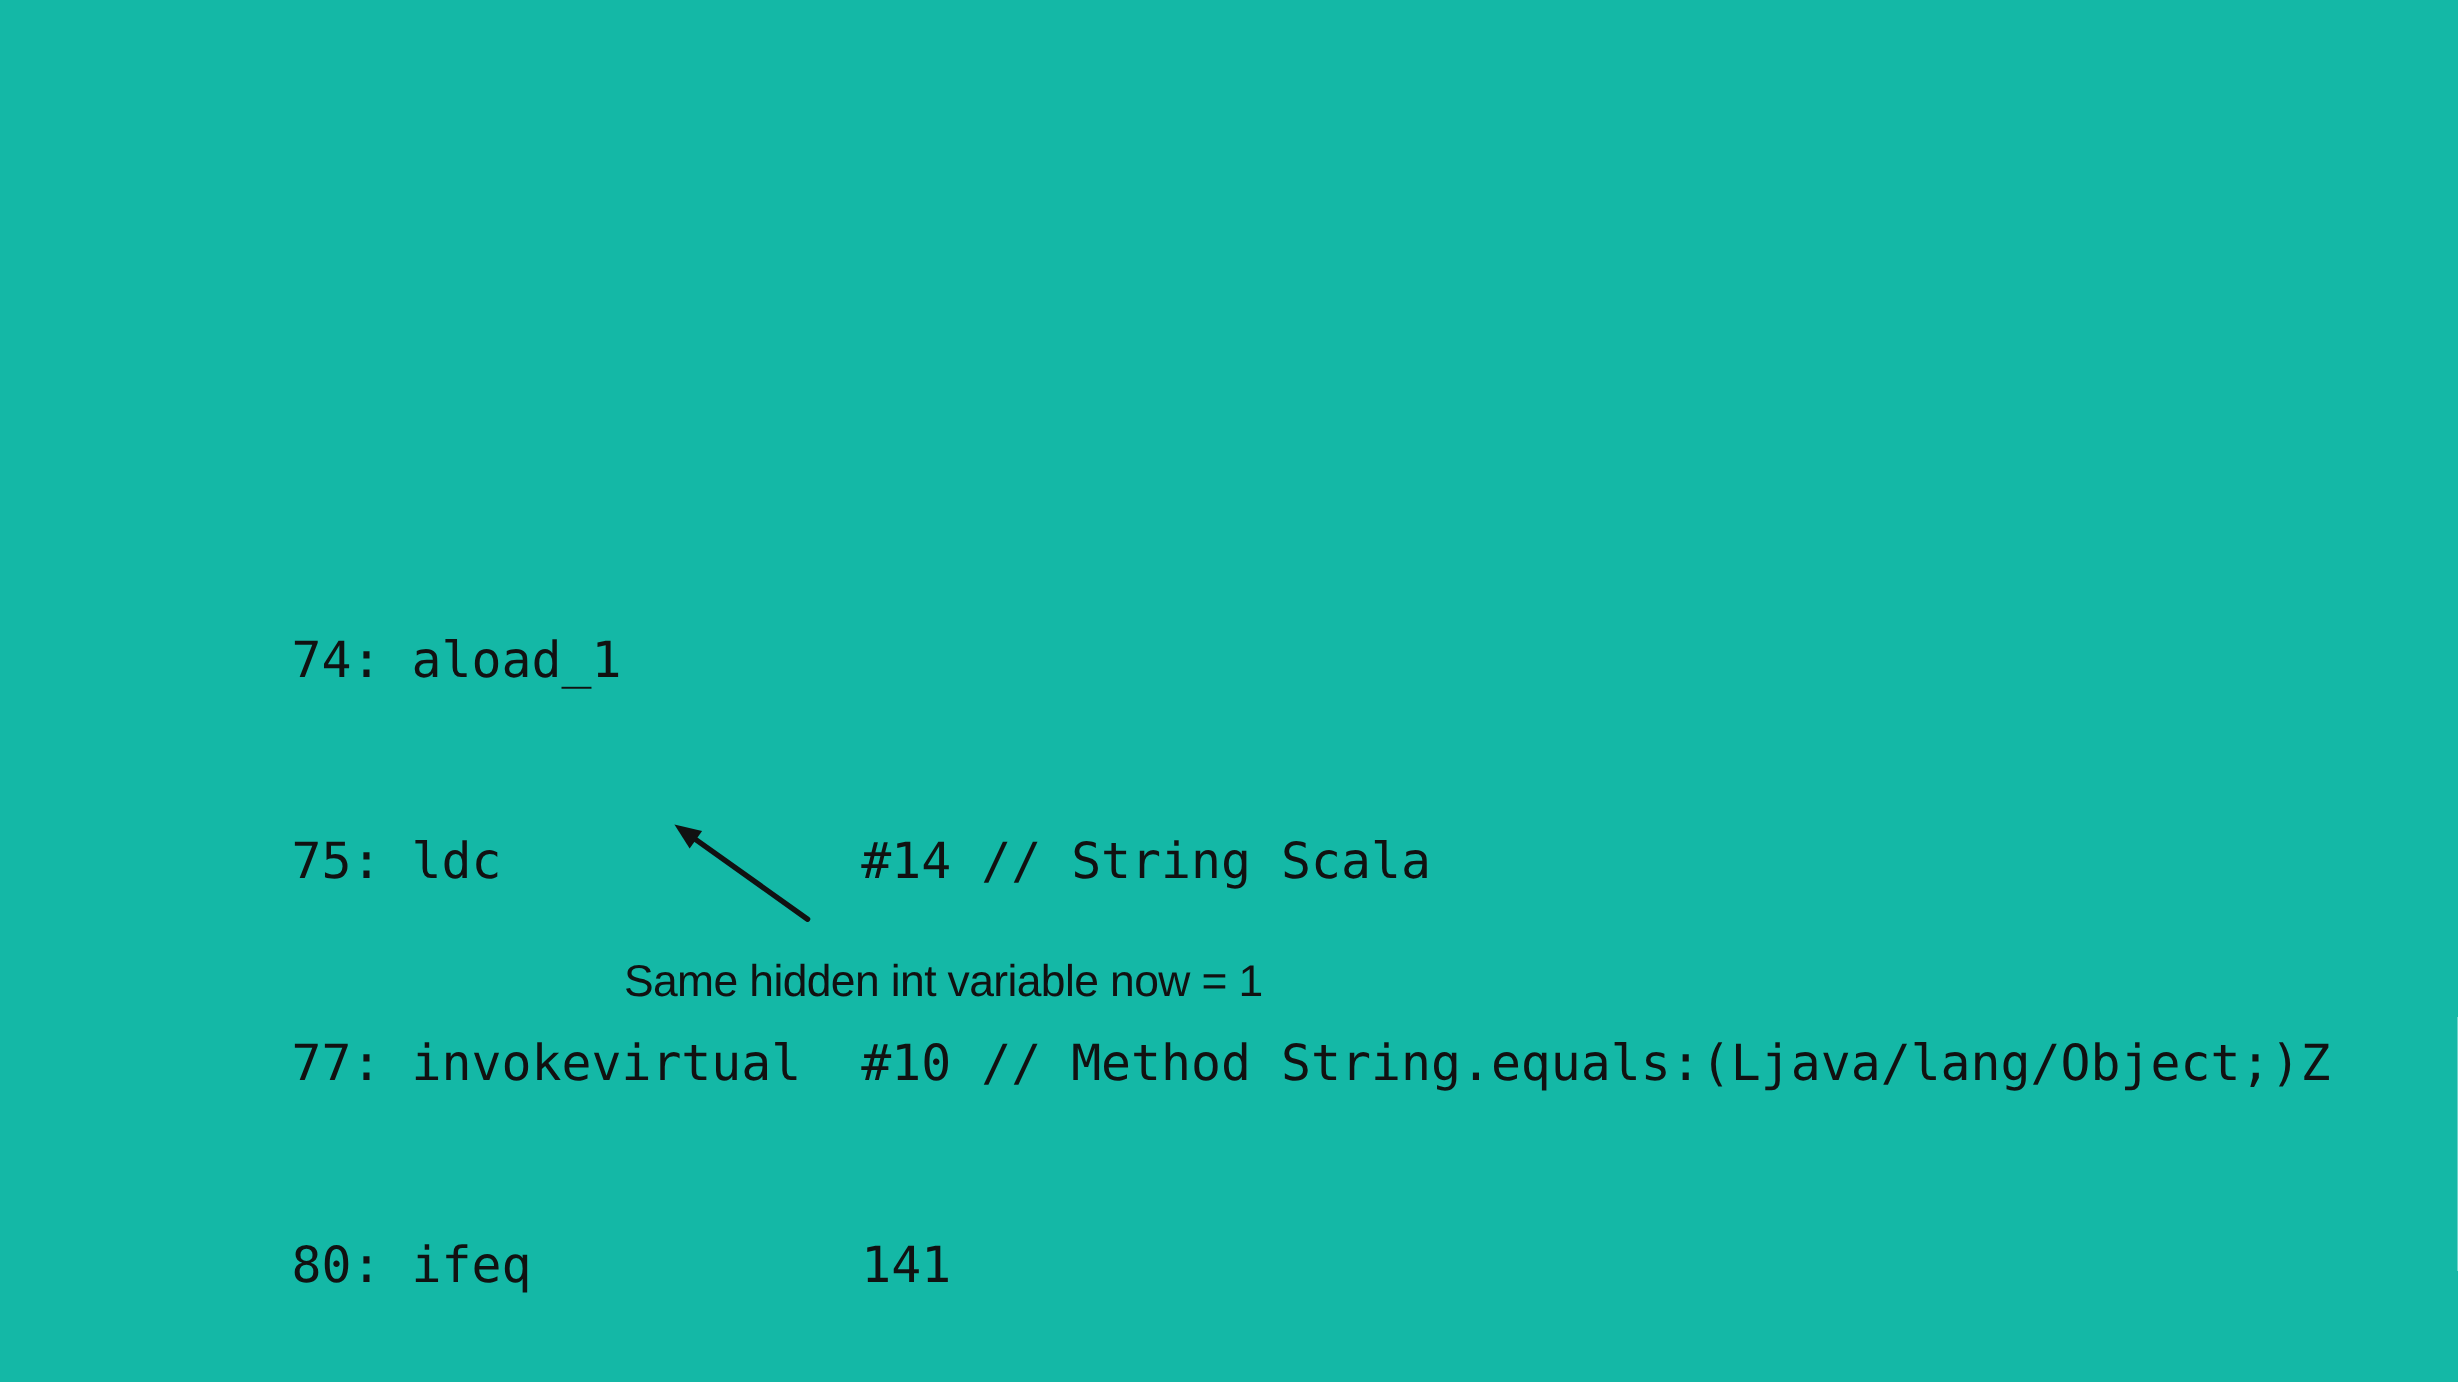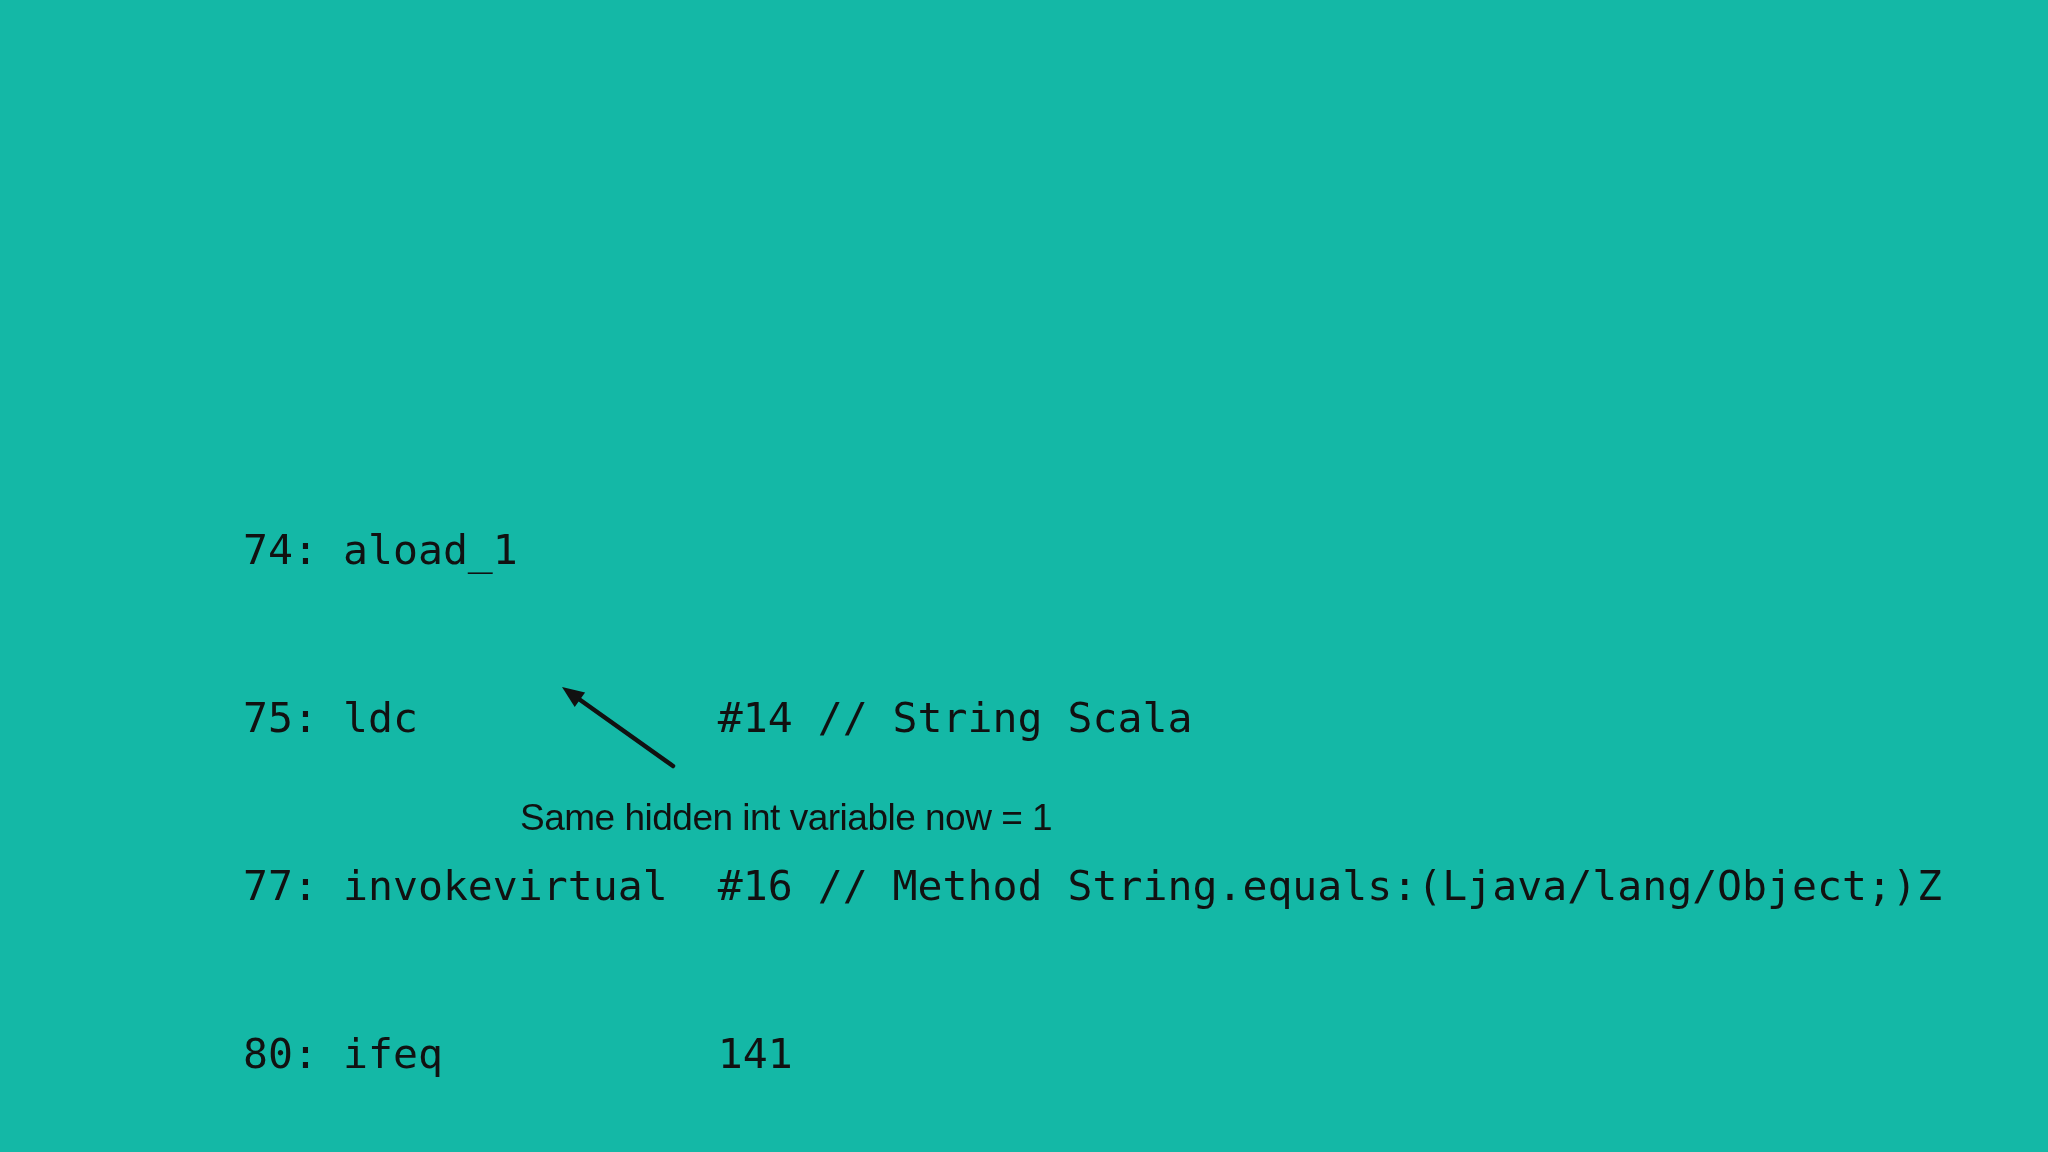--- a/index.html
+++ b/index.html
@@ -57,21 +57,21 @@
   }
 </style>
 </head>
 <body>
 
 <div class="slide">
 
   <div class="bytecode">
     <div class="code-line">74: aload_1</div>
     <div class="code-line">75: ldc            #14 // String Scala</div>
-    <div class="code-line">77: invokevirtual  #16 // Method String.equals:(Ljava/lang/Object;)Z</div>
+    <div class="code-line">77: invokevirtual  #10 // Method String.equals:(Ljava/lang/Object;)Z</div>
     <div class="code-line">80: ifeq           141</div>
     
     
   </div>
 
   <svg class="arrow-layer" viewBox="0 0 2048 1152" xmlns="http://www.w3.org/2000/svg" aria-hidden="true">
     <line x1="673" y1="766" x2="569" y2="692" stroke="#111111" stroke-width="4.5" stroke-linecap="round"></line>
     <polygon points="562,687 585.1,692.4 574.7,707.1" fill="#111111"></polygon>
   </svg>
 

